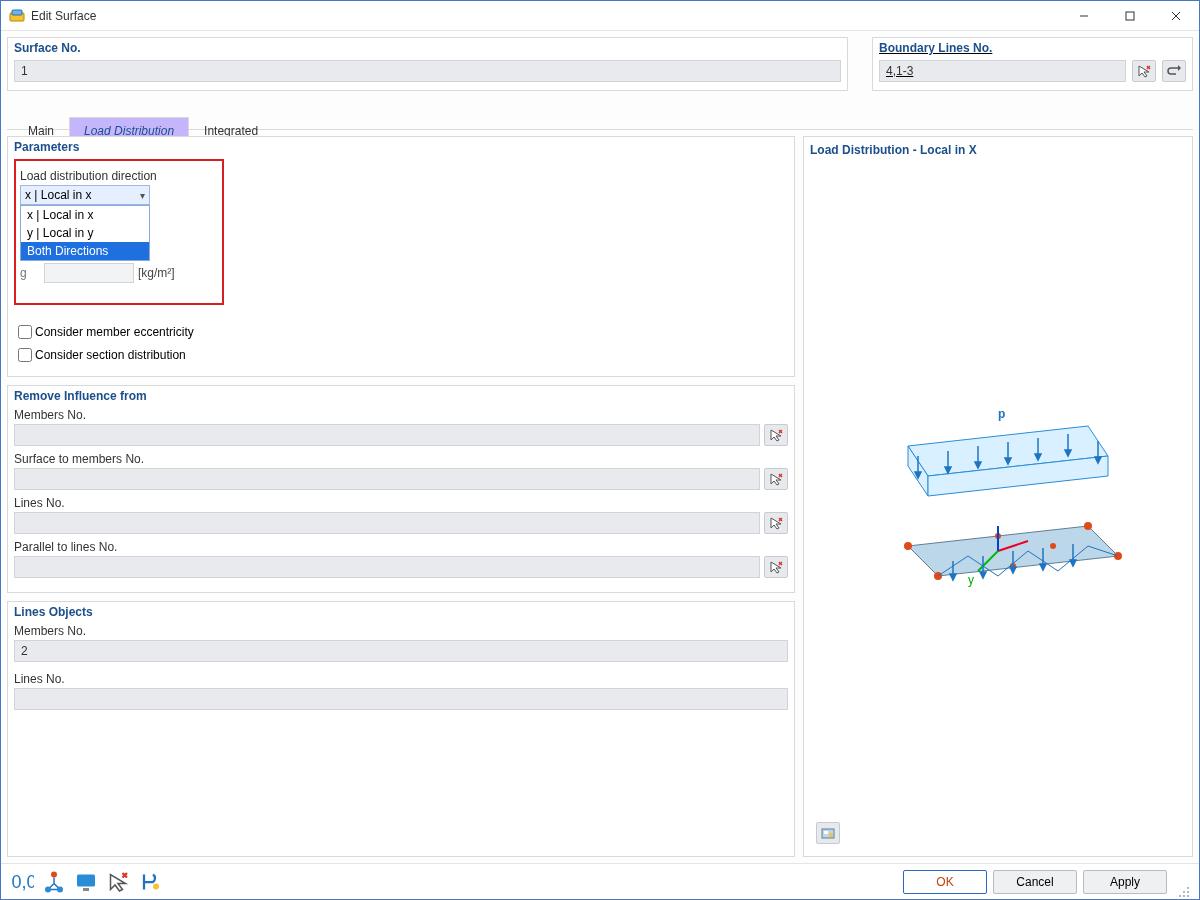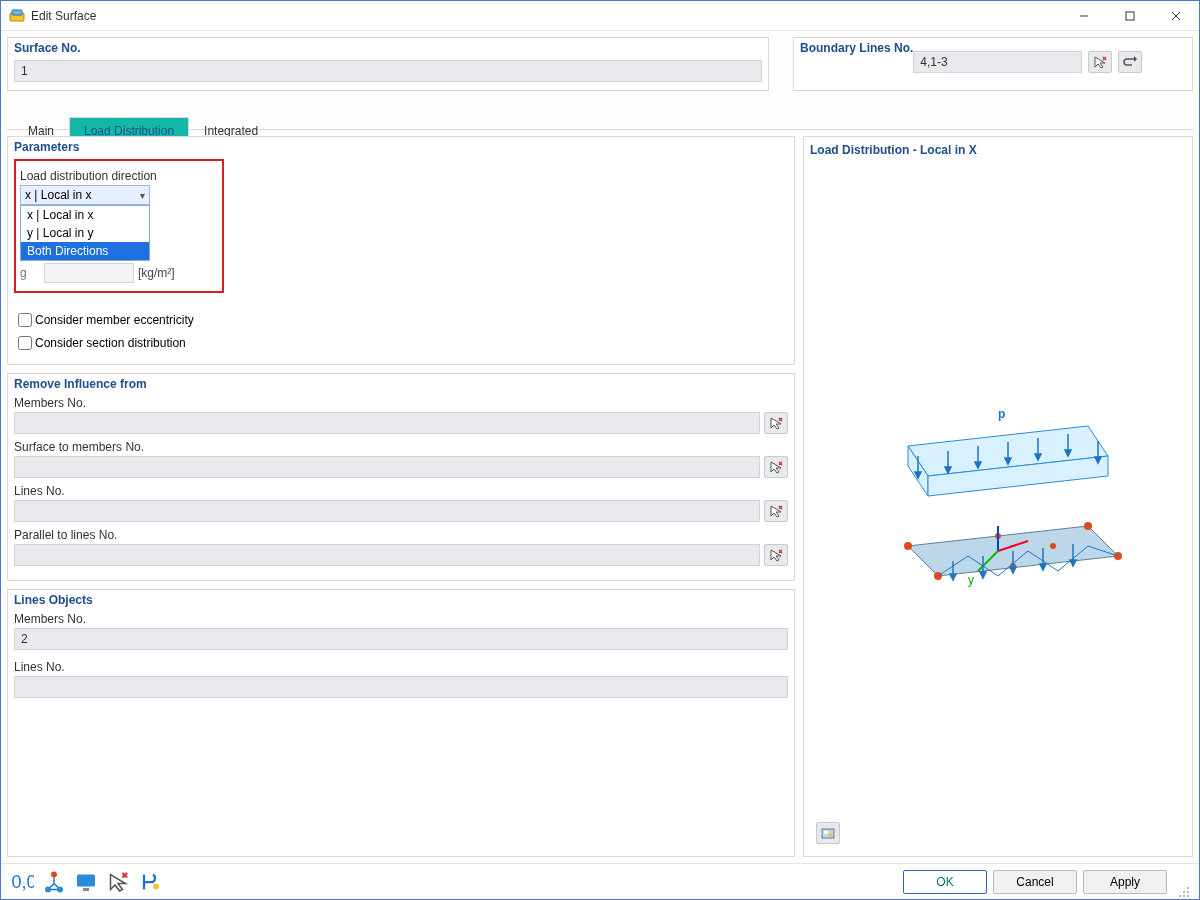--- a/index.html
+++ b/index.html
@@ -8,55 +8,55 @@
   .titlebar { height:30px; display:flex; align-items:center; padding:0 0 0 8px; background:#fff; border-bottom:1px solid #e5e5e5;}
   .titlebar .icon { width:16px; height:16px; margin-right:6px; }
   .titlebar .title { flex:0 0 auto; color:#333;}
   .titlebar .spacer { flex:1; }
   .titlebar .winbtn { width:46px; height:30px; display:flex; align-items:center; justify-content:center; color:#333;}
   .content { flex:1; display:flex; flex-direction:column; padding:6px; gap:6px; background:#fdfdfd;}
   .toprow { display:flex; gap:24px; }
   .fieldset { border:1px solid #d9d9d9; padding:4px 6px 8px 6px; background:#fff; position:relative; }
   .fieldset > .legend { position:relative; top:-1px; color:#1c4f8b; font-weight:600; font-size:12px; margin-bottom:4px; }
   .left-top { flex:1; }
-  .right-top { width:400px; display:flex; flex-direction:row;}
+  .right-top { width:321px; display:flex; flex-direction:column;text-decoration:underline;}
   .textinput { width:100%; height:22px; background:#e8eaed; border:1px solid #d0d3d8; padding:2px 6px; color:#333;}
   .row-with-btns { display:flex; gap:6px; align-items:center;}
   .row-with-btns .textinput { flex:1; }
   .iconbtn { width:24px; height:22px; background:#e7e9ec; border:1px solid #c7cbd1; display:flex; align-items:center; justify-content:center; border-radius:2px;}
   .iconbtn svg { width:14px; height:14px; }
   .tabs { display:flex; border-bottom:1px solid #d9d9d9; margin-top:4px; padding-left:6px; gap:0;}
   .tab { padding:6px 14px; border:1px solid transparent; border-bottom:none; color:#333; position:relative; top:16px;}
-  .tab.active { background:#14b8a6; border-color:#d9d9d9; border-bottom:1px solid #fff; color:#1c4f8b;}
+  .tab.active { background:#c4b5fd; border-color:#d9d9d9; border-bottom:1px solid #fff; color:#1c4f8b;font-style:italic;}
   .mainrow { flex:1; display:flex; gap:8px; min-height:0;}
   .leftcol { flex:1; display:flex; flex-direction:column; gap:8px; min-height:0;}
   .rightcol { width:390px; border:1px solid #d9d9d9; padding:6px; background:#fff; display:flex; flex-direction:column;}
   .rightcol .legend { color:#1c4f8b; font-weight:600; margin-bottom:4px;}
   .preview-area { flex:1; position:relative; display:flex; align-items:center; justify-content:center;}
   .preview-icon { position:absolute; left:6px; bottom:6px; }
   .section-label { color:#333; margin:4px 0 2px 0;}
-  .redbox { border:2px solid #d81e1e; padding:4px 4px 8px 4px; width:210px; }
+  .redbox { border:2px solid #d81e1e; padding:4px 4px 20px 4px; width:210px; }
   .combo { width:130px; height:20px; background:#e6efff; border:1px solid #9db8e0; display:flex; align-items:center; padding:0 4px; justify-content:space-between;}
   .combo .chev { font-size:10px; color:#555;}
   .dropdown { width:130px; border:1px solid #8aa9d6; background:#fff; margin-top:0;}
   .dropdown .opt { padding:2px 6px; }
   .dropdown .opt.sel { background:#1e6fe0; color:#fff;}
   .unit-row { display:flex; align-items:center; gap:4px; margin-top:2px;}
   .unit-box { width:90px; height:20px; background:#f2f3f5; border:1px solid #d0d3d8;}
   .unit-lbl { color:#444;}
   .check { display:flex; align-items:center; gap:0; margin:3px 0;}
   .check input { width:14px; height:14px;}
   .remove-grid .grp { margin-bottom:6px;}
   .remove-grid .grp .lbl { margin-bottom:2px; color:#333;}
   .remove-grid .grp .line { display:flex; gap:4px; align-items:center;}
   .remove-grid .grp .line .textinput { flex:1; background:#e8eaed;}
   .footer { height:36px; display:flex; align-items:center; padding:0 8px; gap:6px; border-top:1px solid #e5e5e5;}
   .footer .spacer { flex:1;}
   .btn { min-width:84px; height:24px; border:1px solid #b8bcc2; background:#eef0f2; display:flex; align-items:center; justify-content:center; border-radius:2px;}
-  .btn.primary { border:1px solid #2a66c8; background:#fff; color:#0f766e;}
+  .btn.primary { border:1px solid #2a66c8; background:#fff; color:#c2410c;}
   .resize-grip { width:14px; height:14px; align-self:flex-end; margin-left:4px; }
   .toolbar-icon { width:26px; height:24px; border:1px solid transparent; display:flex; align-items:center; justify-content:center; border-radius:2px;}
   .param-box { flex:0 0 auto; }
   .loaded-box .textinput { background:#e8eaed;}
 </style>
 </head>
 <body>
 
 <div class="window">
 

